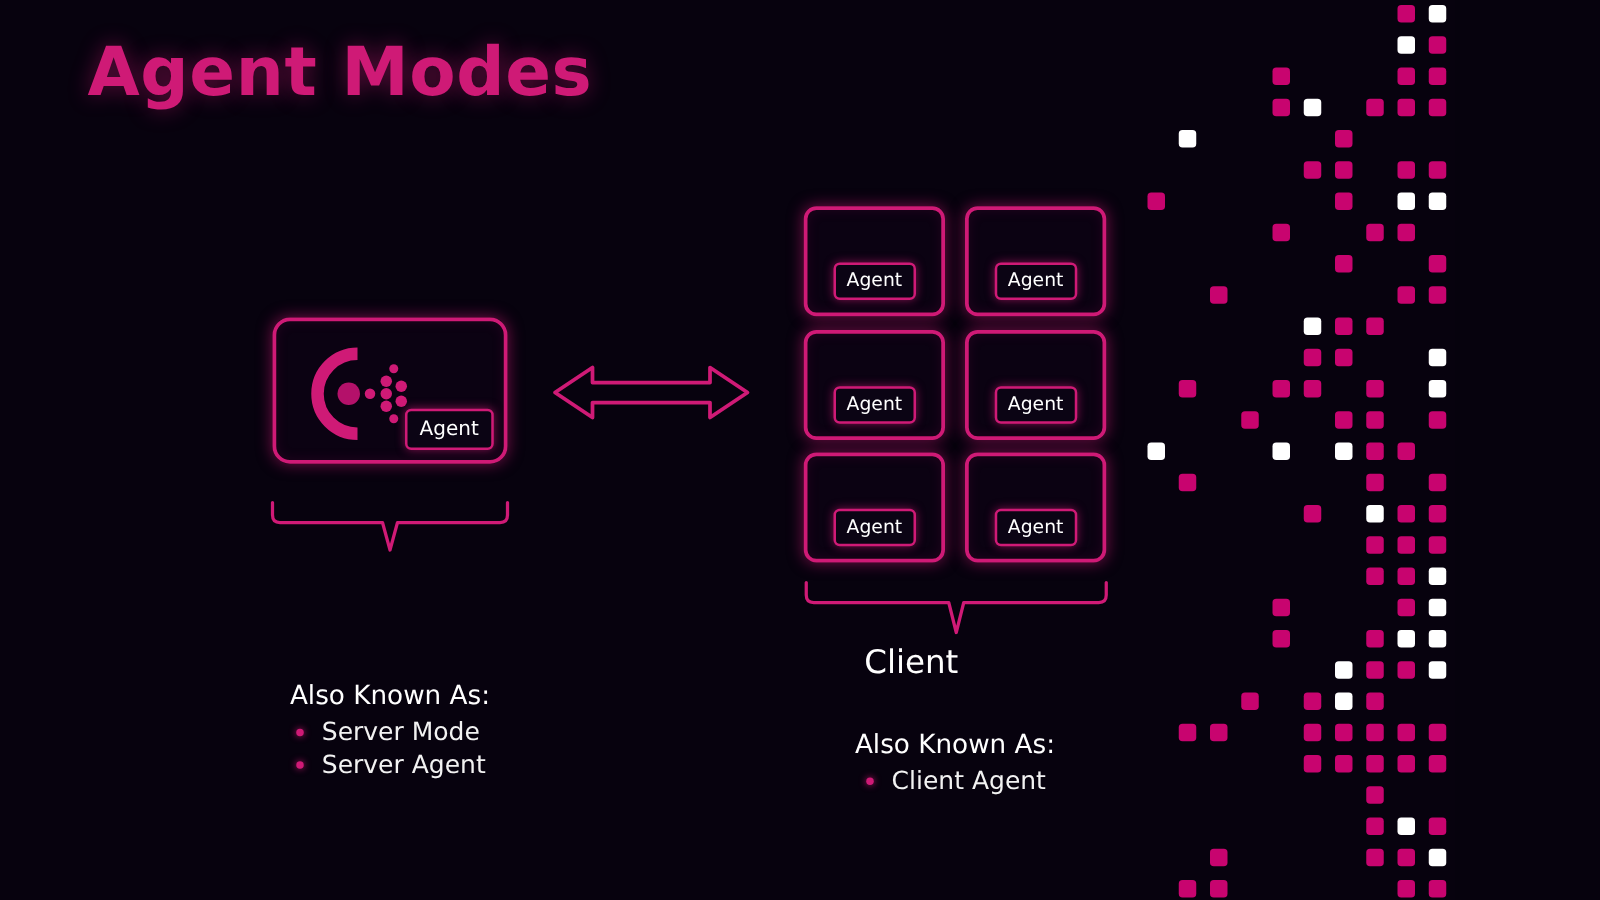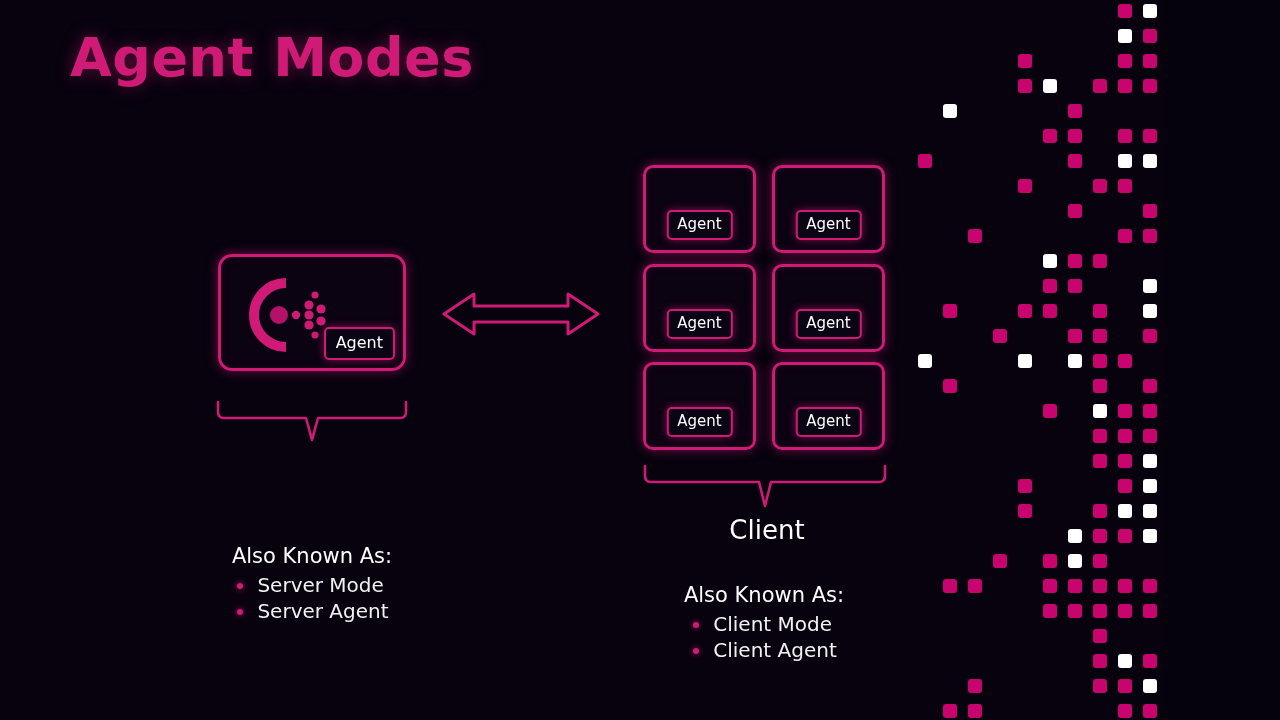--- a/index.html
+++ b/index.html
@@ -124,21 +124,21 @@
 
   
   .group-label {
     position: absolute;
     font-size: 26px;
     color: #ffffff;
     text-align: center;
     white-space: nowrap;
   }
   #server-label { left: 218px; top: 466px; width: 188px; }
-  #client-label { left: 646px; top: 515px; width: 242px; }
+  #client-label { left: 608px; top: 515px; width: 242px; }
 
   
   .aka {
     position: absolute;
     text-align: center;
   }
   .aka-title {
     font-size: 21px;
     color: #ffffff;
     margin-bottom: 5px;
@@ -358,21 +358,20 @@
     <svg width="244" height="42" viewBox="0 0 244 42">
       <path d="M2 2 L2 12 Q2 18 8 18 L116 18 L122 42 L128 18 L236 18 Q242 18 242 12 L242 2" fill="none" stroke="#cf1a76" stroke-width="2.6" stroke-linejoin="round" stroke-linecap="round"></path>
     </svg>
   </div>
 
   <div class="group-label" id="client-label">Client</div>
 
   <div class="aka" id="client-aka">
     <div class="aka-title">Also Known As:</div>
     <ul class="aka-list">
-      <li><span class="bullet"></span><span>Client Mode</span></li>
       <li><span class="bullet"></span><span>Client Agent</span></li>
     </ul>
   </div>
 
   <div id="webcam">
     <svg viewBox="0 0 123 155" width="123" height="155">
 
       <path d="M36 52 C34 22 56 10 66 12 C86 14 94 28 92 50 L92 62 L36 62 Z" fill="#5b3024"></path>
 
       <path d="M42 44 C42 28 56 20 66 20 C78 20 88 30 88 46 L88 62 C88 78 78 88 65 88 C52 88 42 78 42 62 Z" fill="#f0b99a"></path>

